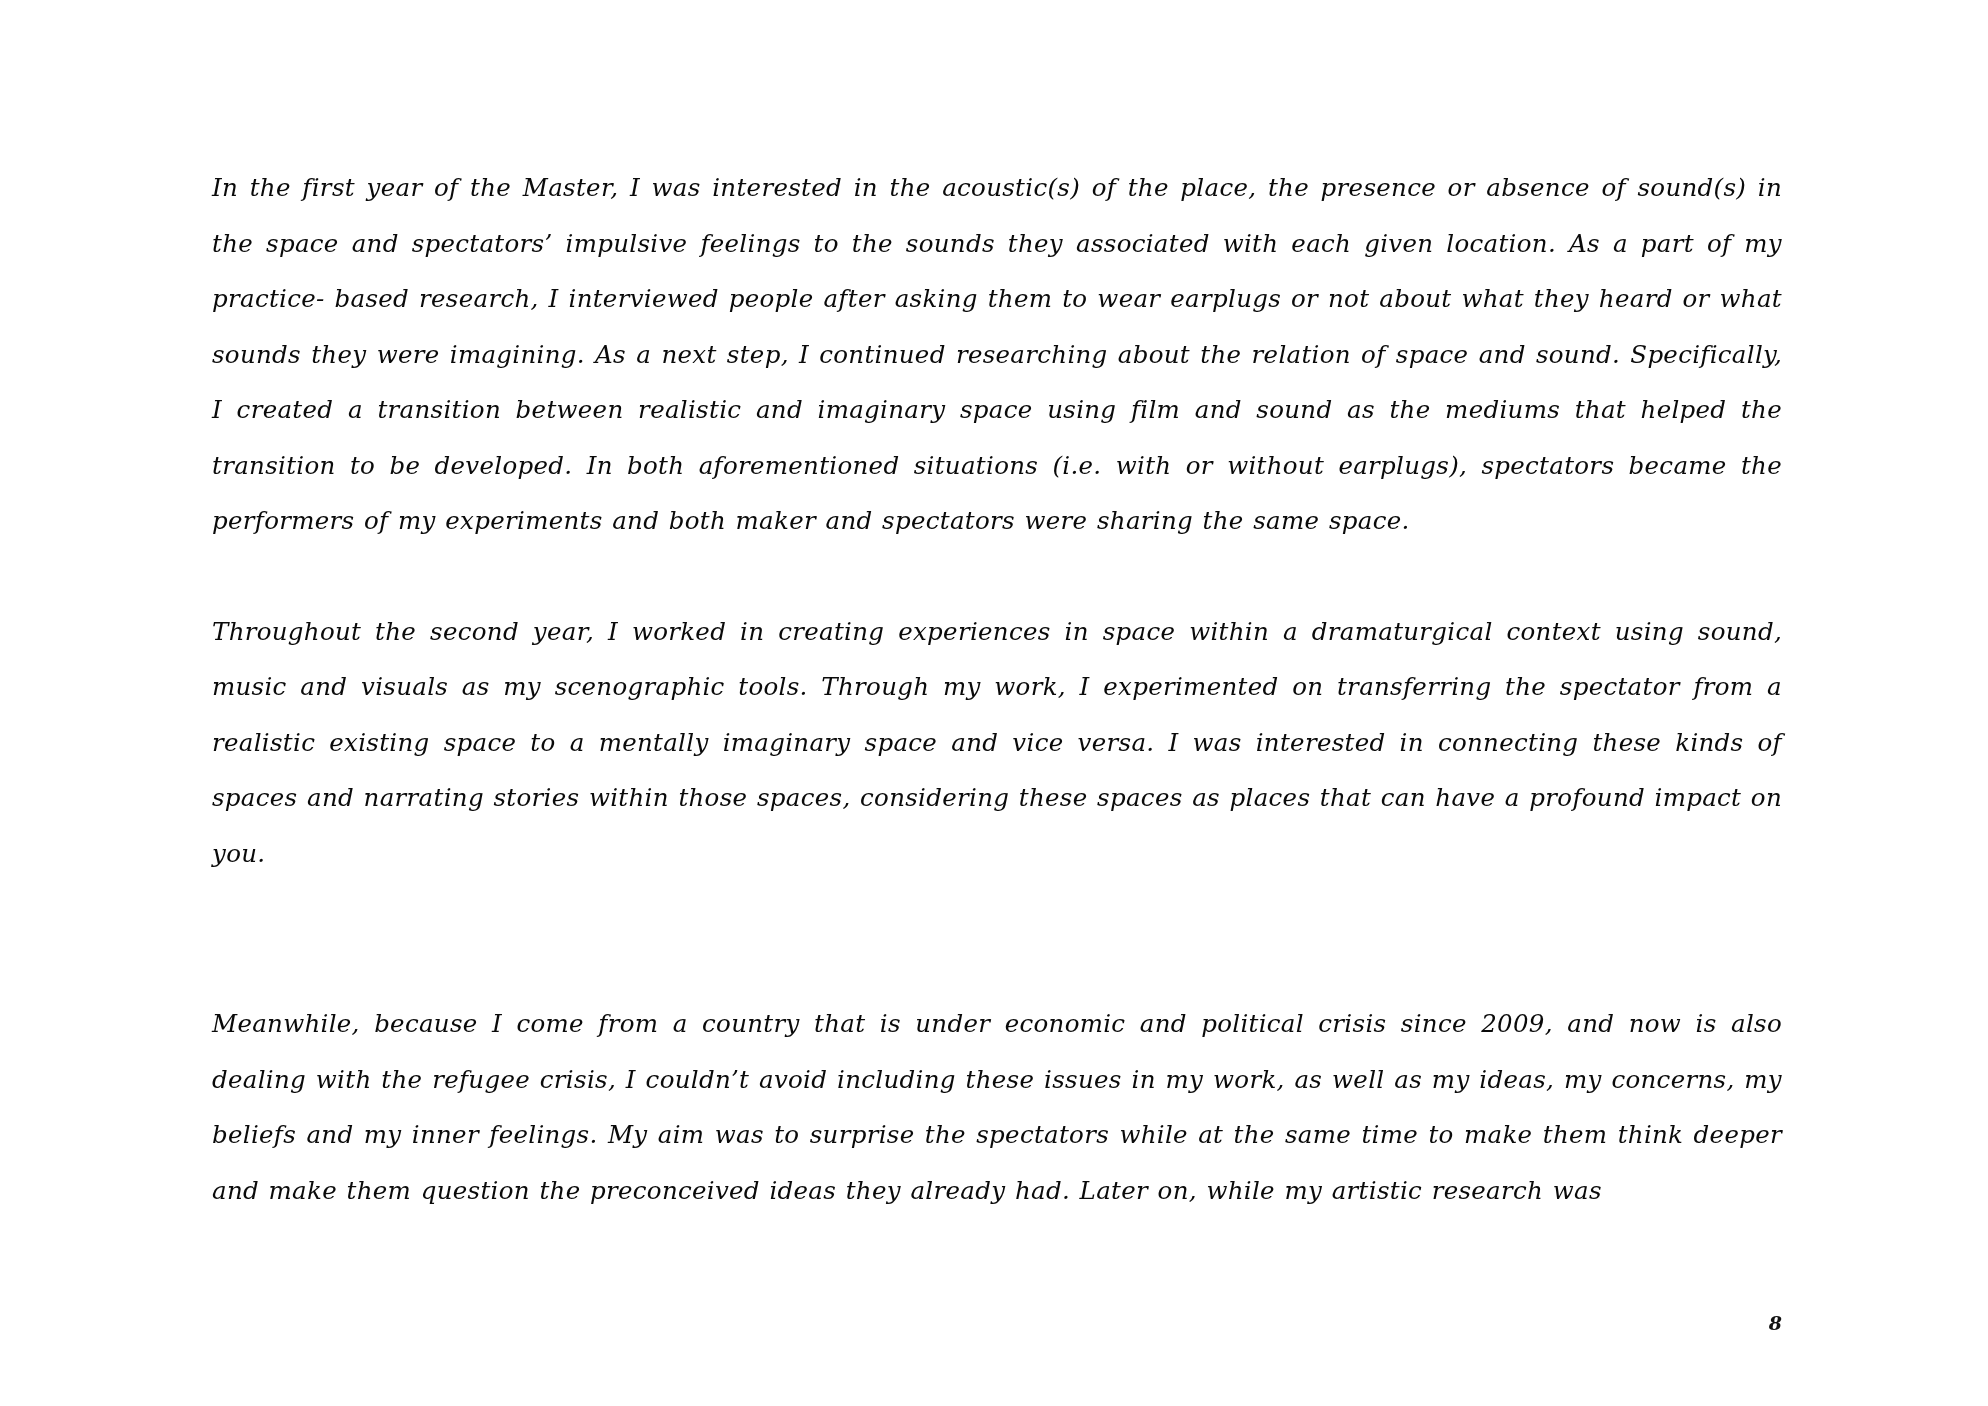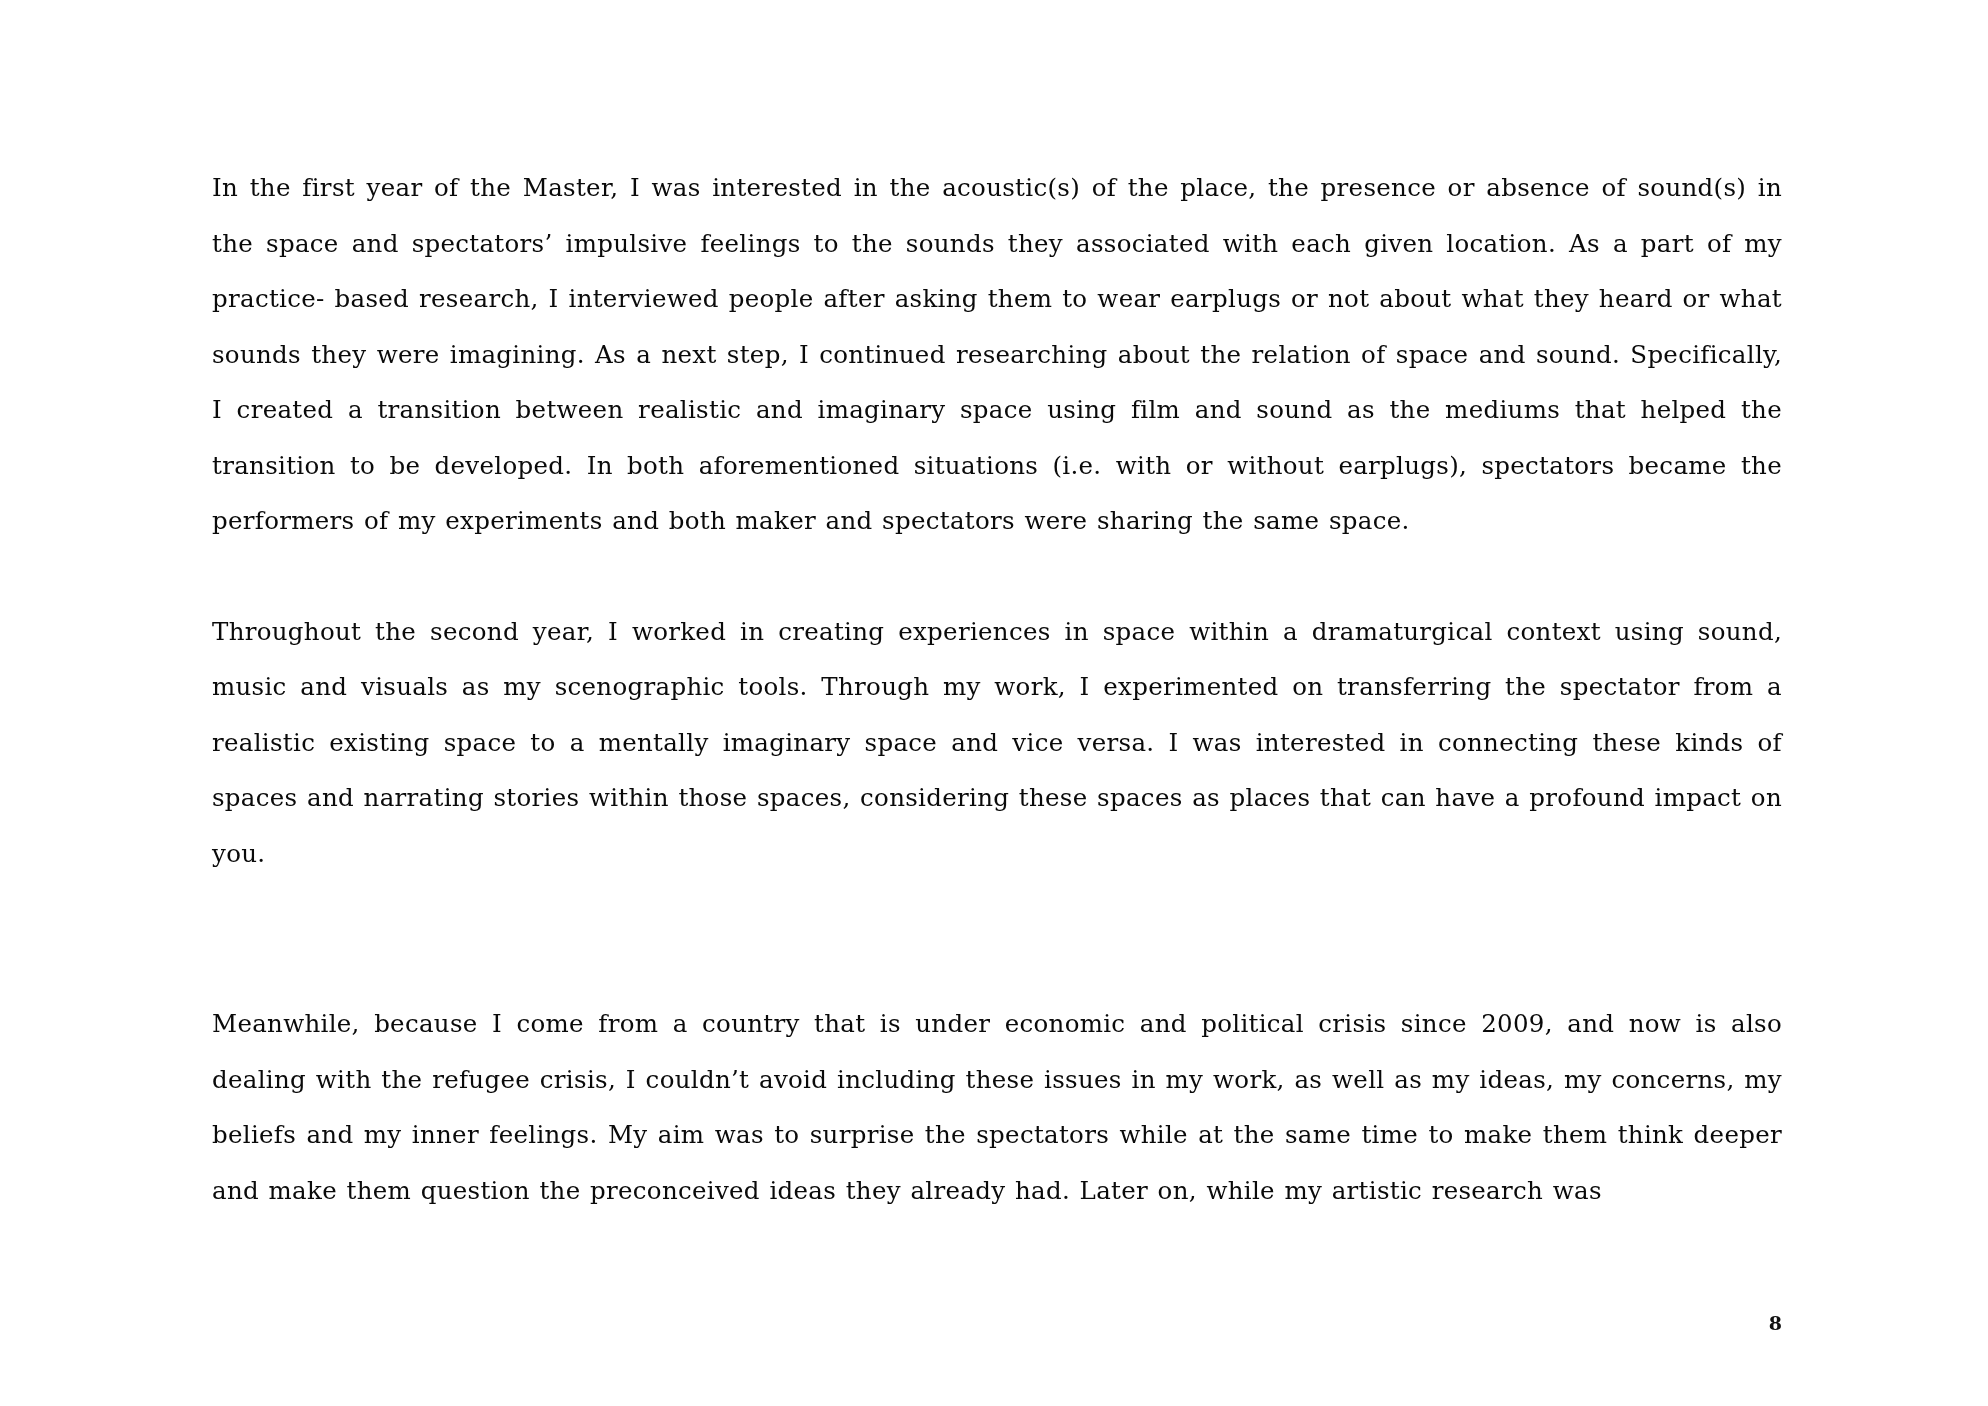--- a/index.html
+++ b/index.html
@@ -15,20 +15,21 @@
     position: relative;
     overflow: hidden;
   }
   .page {
     position: absolute;
     left: 0;
     top: 0;
     width: 1988px;
     height: 1406px;
     background: #ffffff;
+    font-style: italic;
   }
   .content {
     position: absolute;
     left: 212px;
     top: 160px;
     width: 1570px;
   }
   p.para {
     margin: 0 0 0 0;
     font-size: 24.5px;

